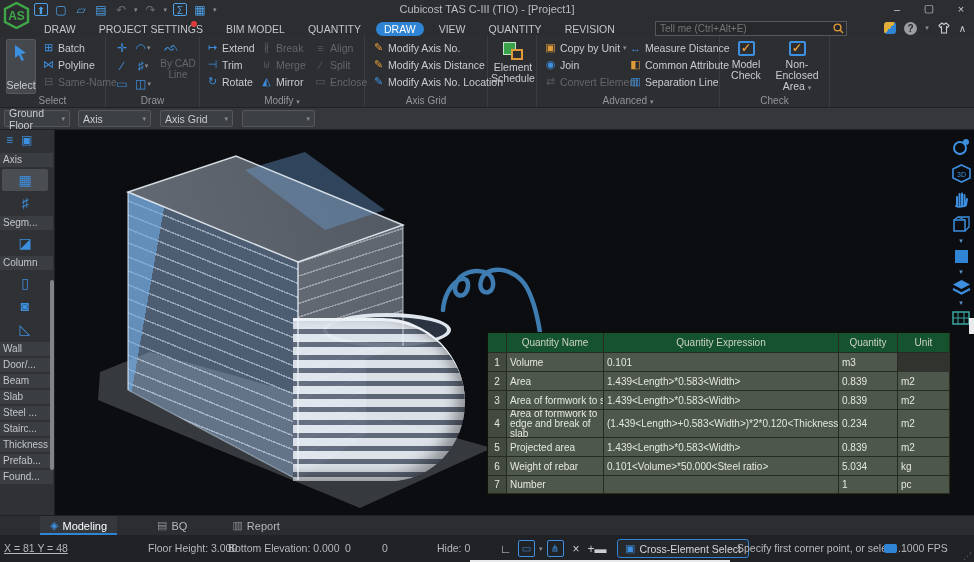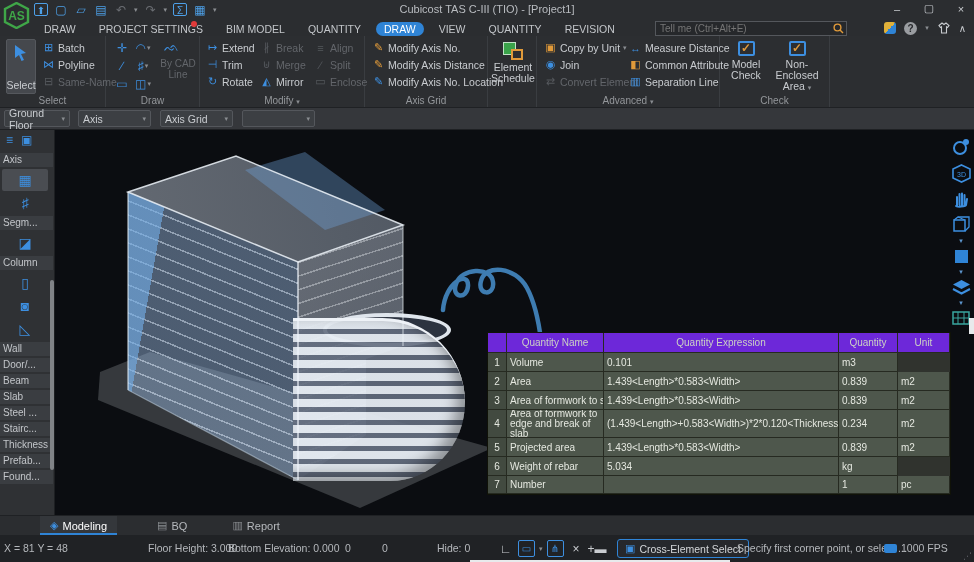--- a/index.html
+++ b/index.html
@@ -83,21 +83,21 @@
   .towertop{position:absolute;left:228px;top:163px;width:128px;height:34px;border-radius:50%;background:#2c3340;border:4px solid #dfe5ec;}
 
   
   .qtable{position:absolute;left:432px;top:202px;width:464px;background:#30332e;border:1px solid #101208;font-size:10px;color:#e5e8e0;}
   .qtr{display:grid;grid-template-columns:19px 97px 235px 59px 52px;height:19px;}
   .qtr.hdr{height:20px;}
   .qtr.tall{height:28px;}
   .qtr.last{height:18px;}
   .qtd{border-right:1px solid #262a21;border-bottom:1px solid #262a21;padding:0 3px;display:flex;align-items:center;overflow:hidden;background:#4e574c;white-space:nowrap;}
   .qnum{background:#424a40;justify-content:center;padding:0;}
-  .qth{background:#6d28d9;justify-content:center;color:#ccd0c5;}
+  .qth{background:#14532d;justify-content:center;color:#ccd0c5;}
   .wrapcell{white-space:normal;line-height:10px;}
 
   
   .viewbar{position:absolute;right:0;top:4px;width:26px;display:flex;flex-direction:column;align-items:center;}
   .vbtn{width:22px;height:22px;display:flex;align-items:center;justify-content:center;margin:2px 0;}
   .vcaret{font-size:7px;color:#5d96cf;line-height:5px;}
   .canvas-thumb{position:absolute;right:0;top:188px;width:5px;height:16px;background:#e8eaec;}
 
   
   .bottombar{position:absolute;left:0;right:0;bottom:27px;height:20px;background:#2b2d30;border-top:1px solid #1f2124;display:flex;align-items:stretch;}
@@ -457,20 +457,21 @@
       <div class="qtr">
         <div class="qtd qnum">5</div>
         <div class="qtd">Projected area</div>
         <div class="qtd">1.439&lt;Length&gt;*0.583&lt;Width&gt;</div>
         <div class="qtd">0.839</div>
         <div class="qtd">m2</div>
       </div>
       <div class="qtr">
         <div class="qtd qnum">6</div>
         <div class="qtd">Weight of rebar</div>
+        <div class="qtd">0.101&lt;Volume&gt;*50.000&lt;Steel ratio&gt;</div>
         <div class="qtd">5.034</div>
         <div class="qtd">kg</div>
       </div>
       <div class="qtr last">
         <div class="qtd qnum">7</div>
         <div class="qtd">Number</div>
         <div class="qtd"></div>
         <div class="qtd">1</div>
         <div class="qtd">pc</div>
       </div>
@@ -539,21 +540,21 @@
       <span>BQ</span>
     </div>
     <div style="width:25px;"></div>
     <div class="btab">
       <span class="bic">▥</span>
       <span>Report</span>
     </div>
   </div>
 
   <div class="statusbar">
-    <span class="sitem" style="left:4px;">X = 81 Y = 48</span>
+    <span class="sitem" style="left:4px;text-decoration:underline;">X = 81 Y = 48</span>
     <span class="sitem" style="left:148px;">Floor Height: 3.000</span>
     <span class="sitem" style="left:228px;text-align:right;">Bottom Elevation: 0.000</span>
     <span class="sitem" style="left:345px;">0</span>
     <span class="sitem" style="left:382px;">0</span>
     <span class="sitem" style="left:437px;">Hide: 0</span>
 
     <span class="sitem" style="left:497px;top:5px;display:flex;gap:4px;align-items:center;">
       <span class="sic">∟</span>
       <span class="sic blue">▭</span>
         <span class="caret">▾</span>

